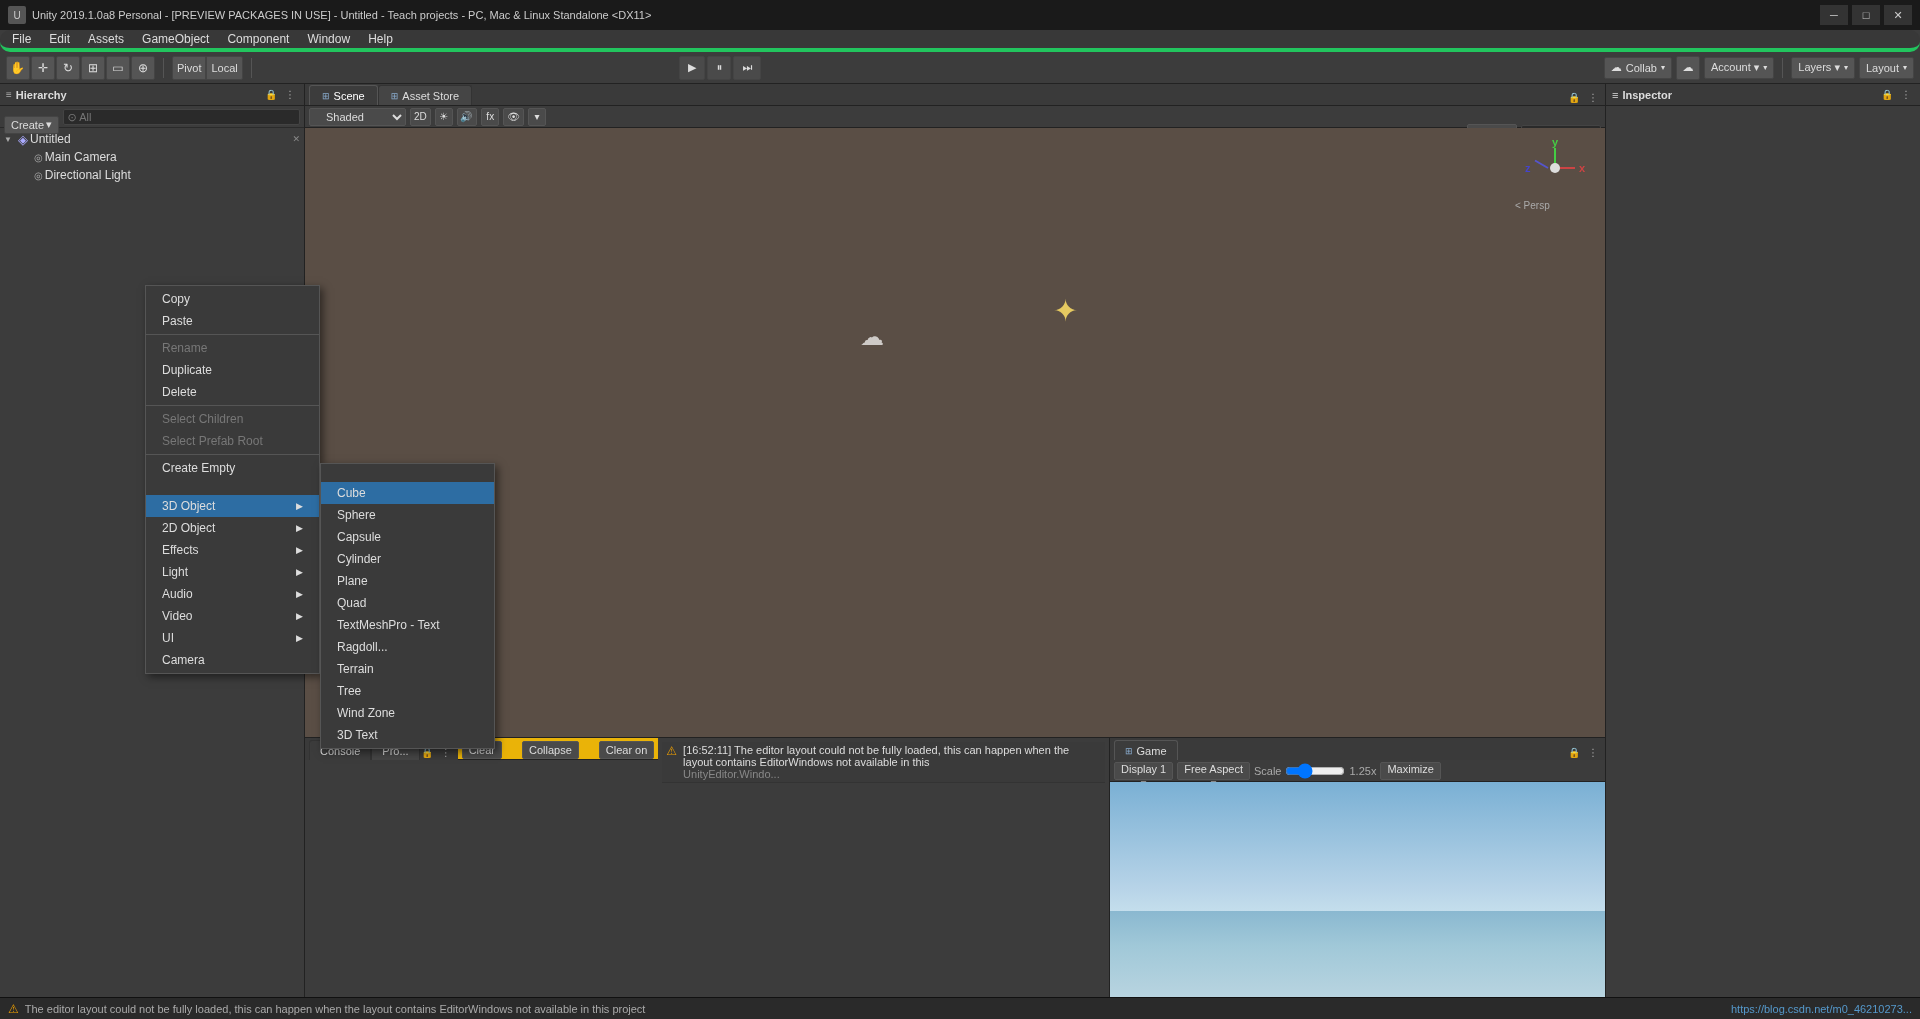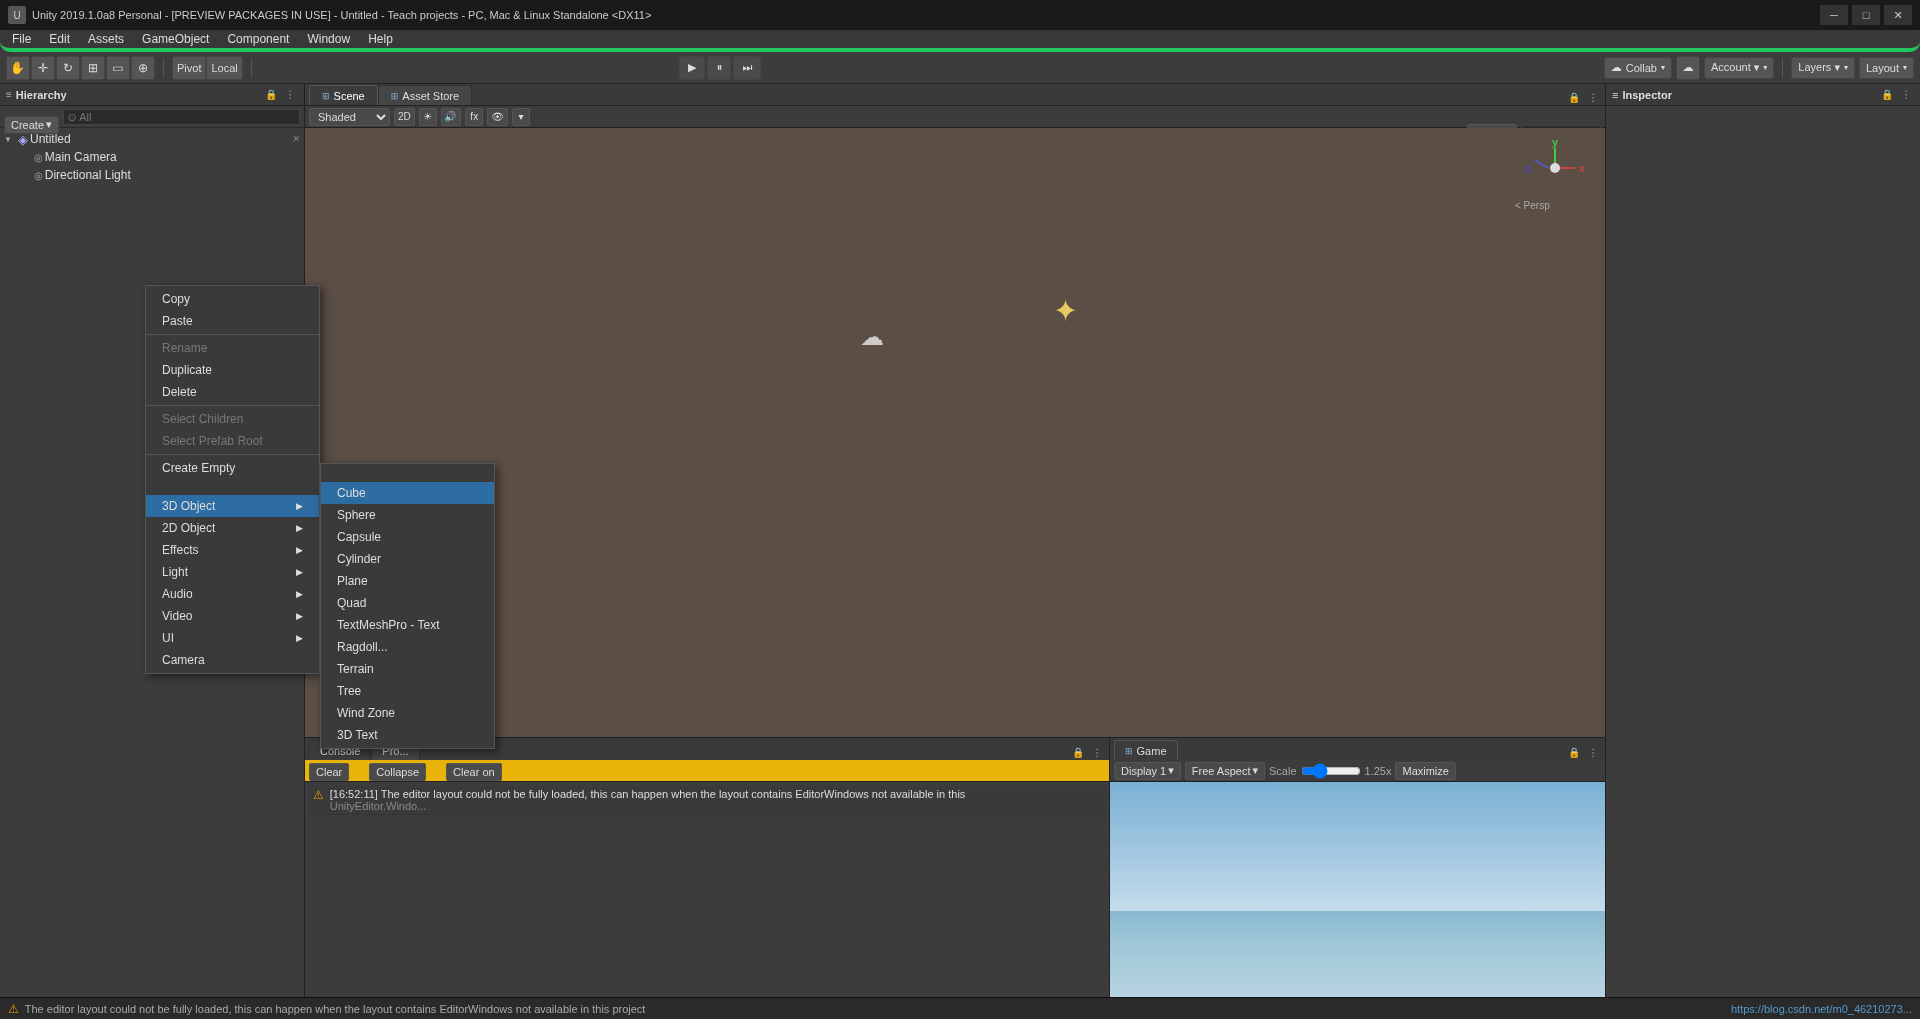--- a/index.html
+++ b/index.html
@@ -225,21 +225,21 @@
       gap: 4px;
       border-bottom: 1px solid #222;
     }
     .shaded-dropdown {
       height: 18px;
       background: #4a4a4a;
       border: 1px solid #555;
       border-radius: 2px;
       color: #ddd;
       font-size: 11px;
-      padding: 0 4px;
+      padding: 0 12px;
       cursor: pointer;
     }
     .scene-toolbar-btn {
       height: 18px;
       min-width: 18px;
       background: #4a4a4a;
       border: 1px solid #555;
       border-radius: 2px;
       color: #ddd;
       font-size: 10px;
@@ -293,21 +293,21 @@
       display: flex;
       height: 260px;
       border-top: 1px solid #222;
     }
 
     #console-panel {
       width: 805px;
       background: #3c3c3c;
       border-right: 1px solid #222;
       display: flex;
-      flex-direction: column;
+      flex-direction: row;
     }
     .console-tabs {
       height: 22px;
       background: #3a3a3a;
       display: flex;
       align-items: flex-end;
       padding: 0 4px;
     }
     .console-tab {
       height: 20px;
@@ -393,21 +393,21 @@
     }
     .game-display-btn {
       height: 18px;
       padding: 0 6px;
       background: #4a4a4a;
       border: 1px solid #555;
       border-radius: 2px;
       color: #ddd;
       font-size: 11px;
       cursor: pointer;
-      display: flex; align-items: center; gap: 2px;
+      display: flex; align-items: center; gap: 2px; flex-direction: column;
     }
     .game-viewport {
       flex: 1;
       background: linear-gradient(to bottom, #7ab0d4 0%, #b8d4e8 50%, #d0e8f0 70%, #c8dce8 85%, #b0ccd8 100%);
       position: relative;
     }
     .game-horizon {
       position: absolute;
       bottom: 0; left: 0; right: 0;
       height: 40%;

